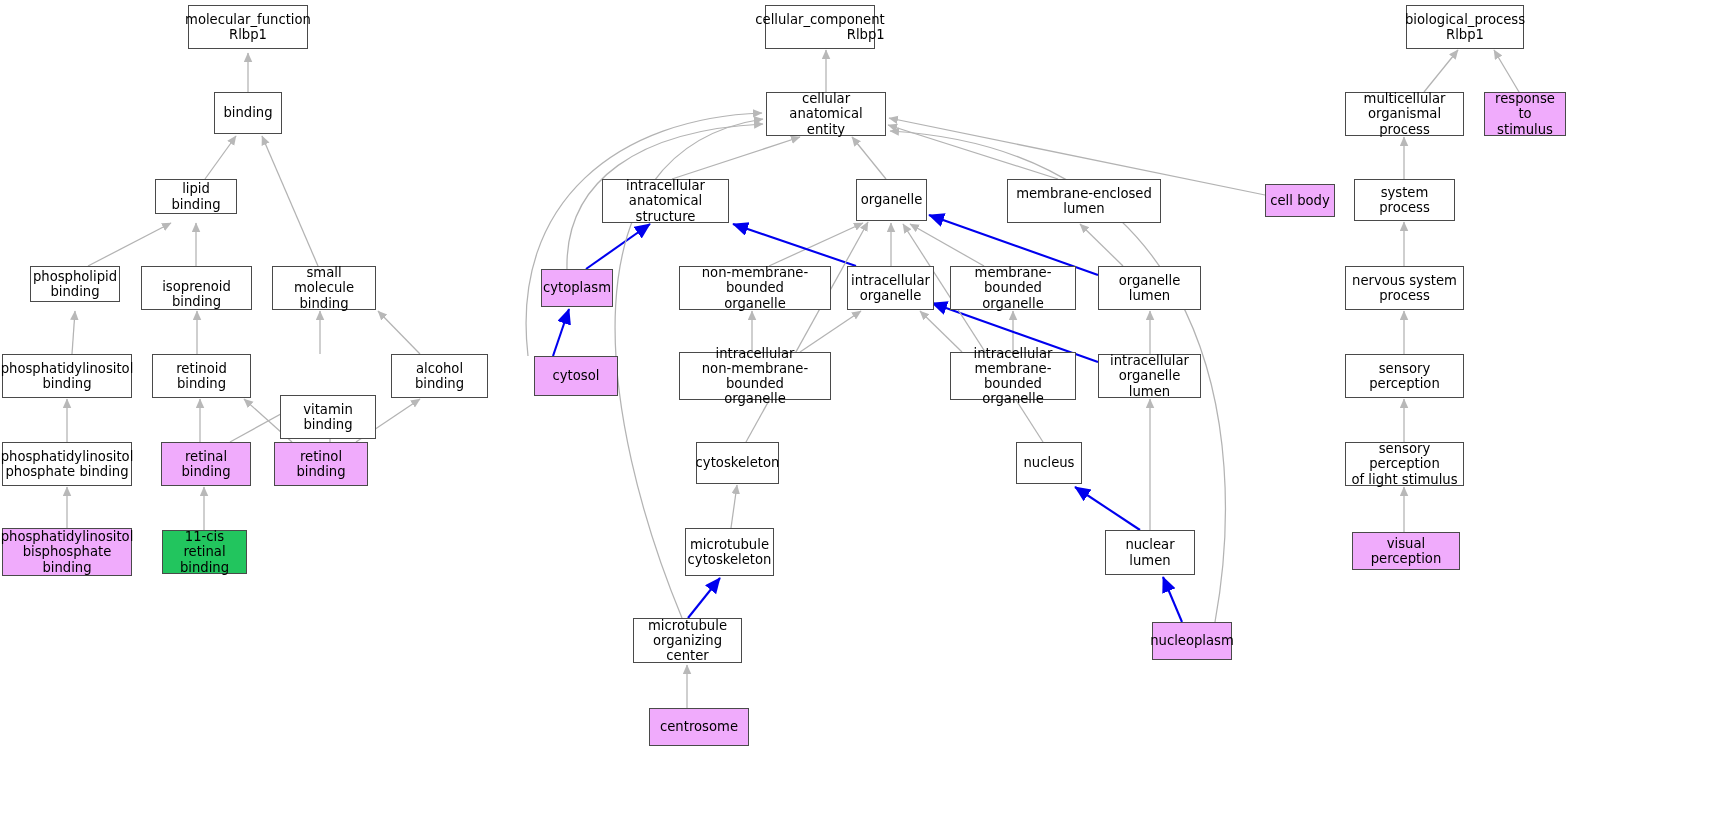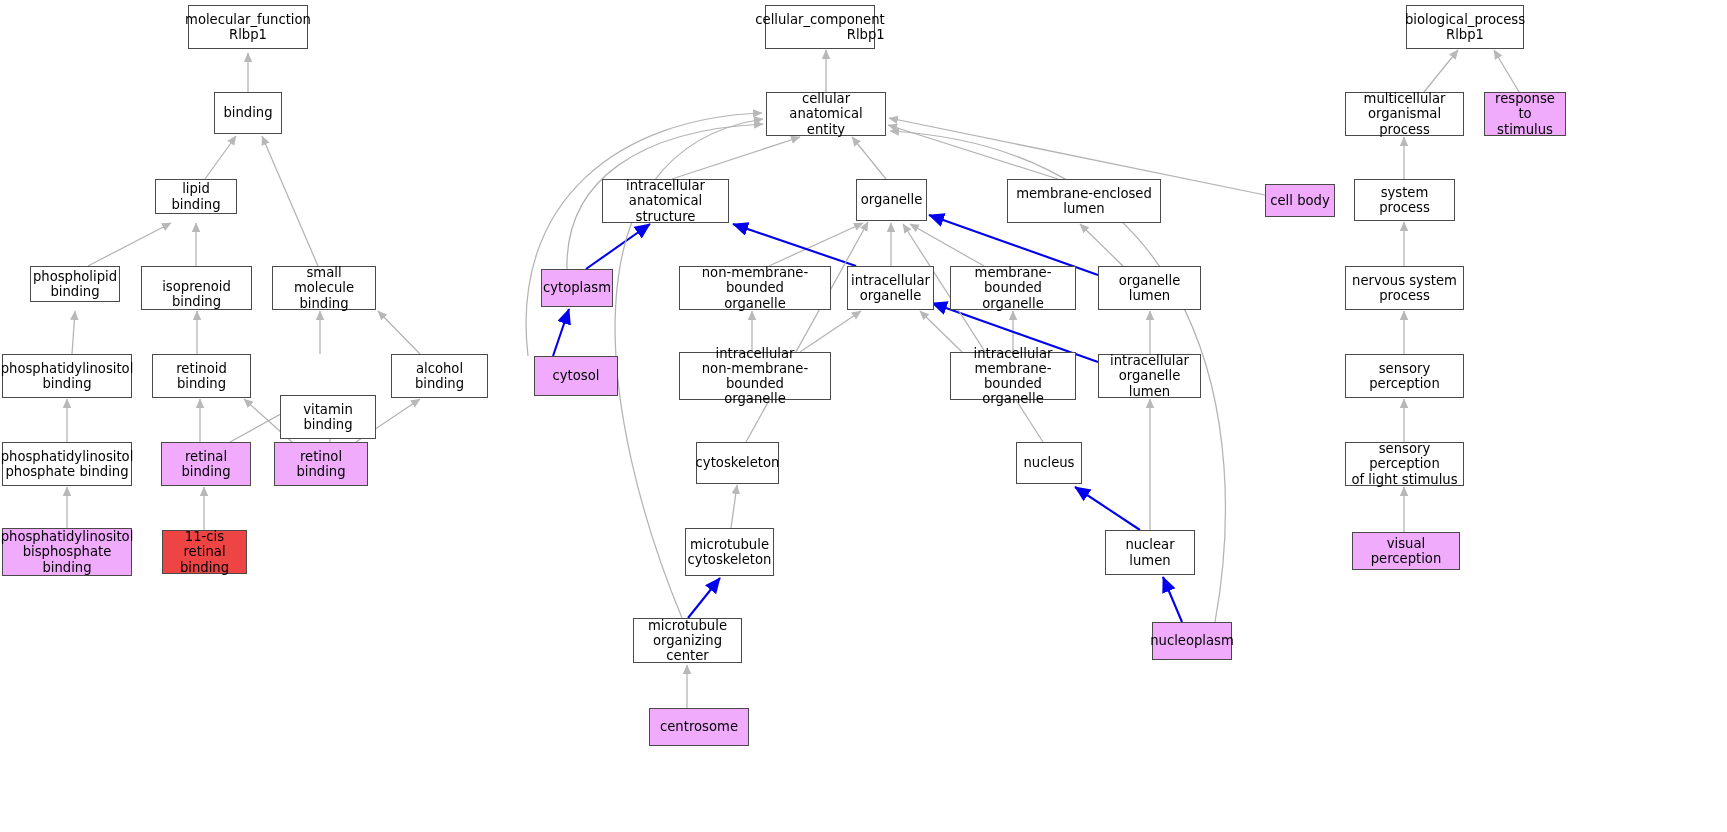--- a/index.html
+++ b/index.html
@@ -14,21 +14,21 @@
     display:flex;align-items:center;justify-content:center;
     text-align:center;
     font-size:13.2px;
     line-height:15.2px;
     color:#000;
     letter-spacing:0px;
     white-space:pre-line;
     z-index:3;
   }
   .node.lightblue{background:#f0abfc;}
-  .node.blue{background:#ef4444;}
+  .node.blue{background:#22c55e;}
   .nodelabel{display:block;padding:0 2px;}
 </style>
 </head>
 <body>
 
 <div id="stage">
   <svg id="edges" viewBox="0 0 1727 832" xmlns="http://www.w3.org/2000/svg">
     <defs>
       <marker id="ah-gray" markerWidth="9" markerHeight="9" refX="7.2" refY="3.4" orient="auto" markerUnits="strokeWidth">
         <path d="M0,0 L7.6,3.4 L0,6.8 z" fill="#b8b8b8"></path>

